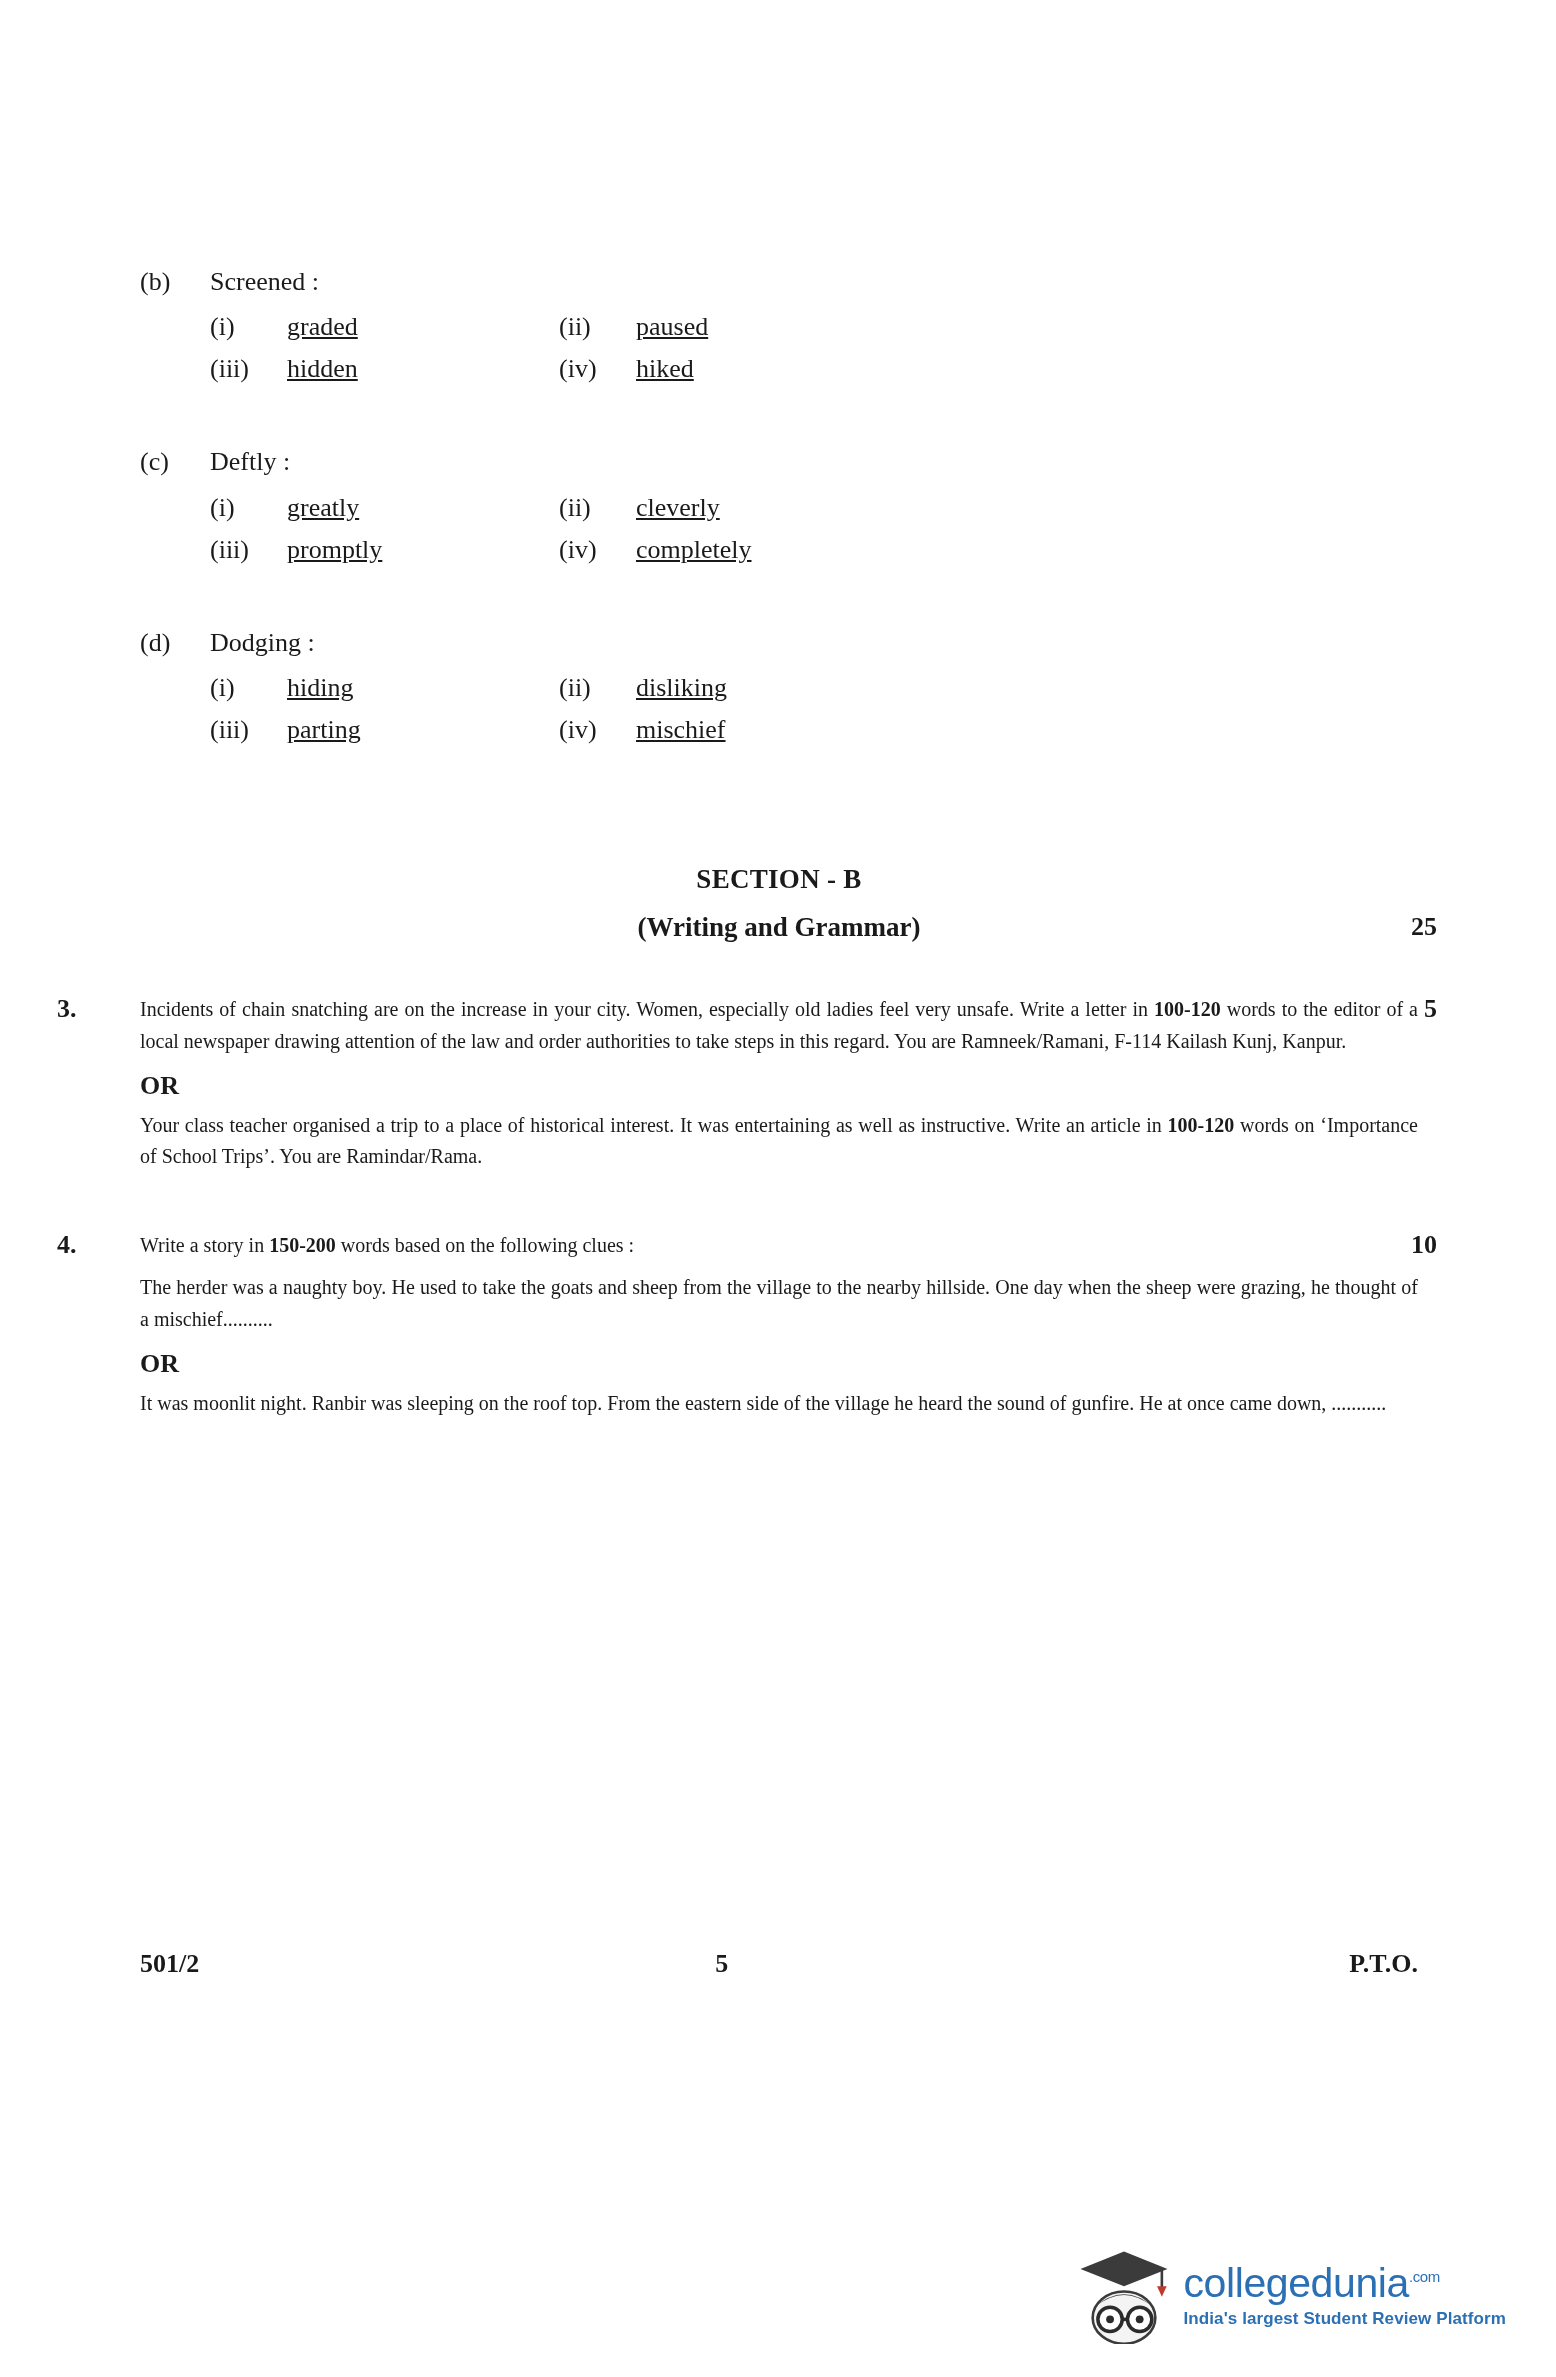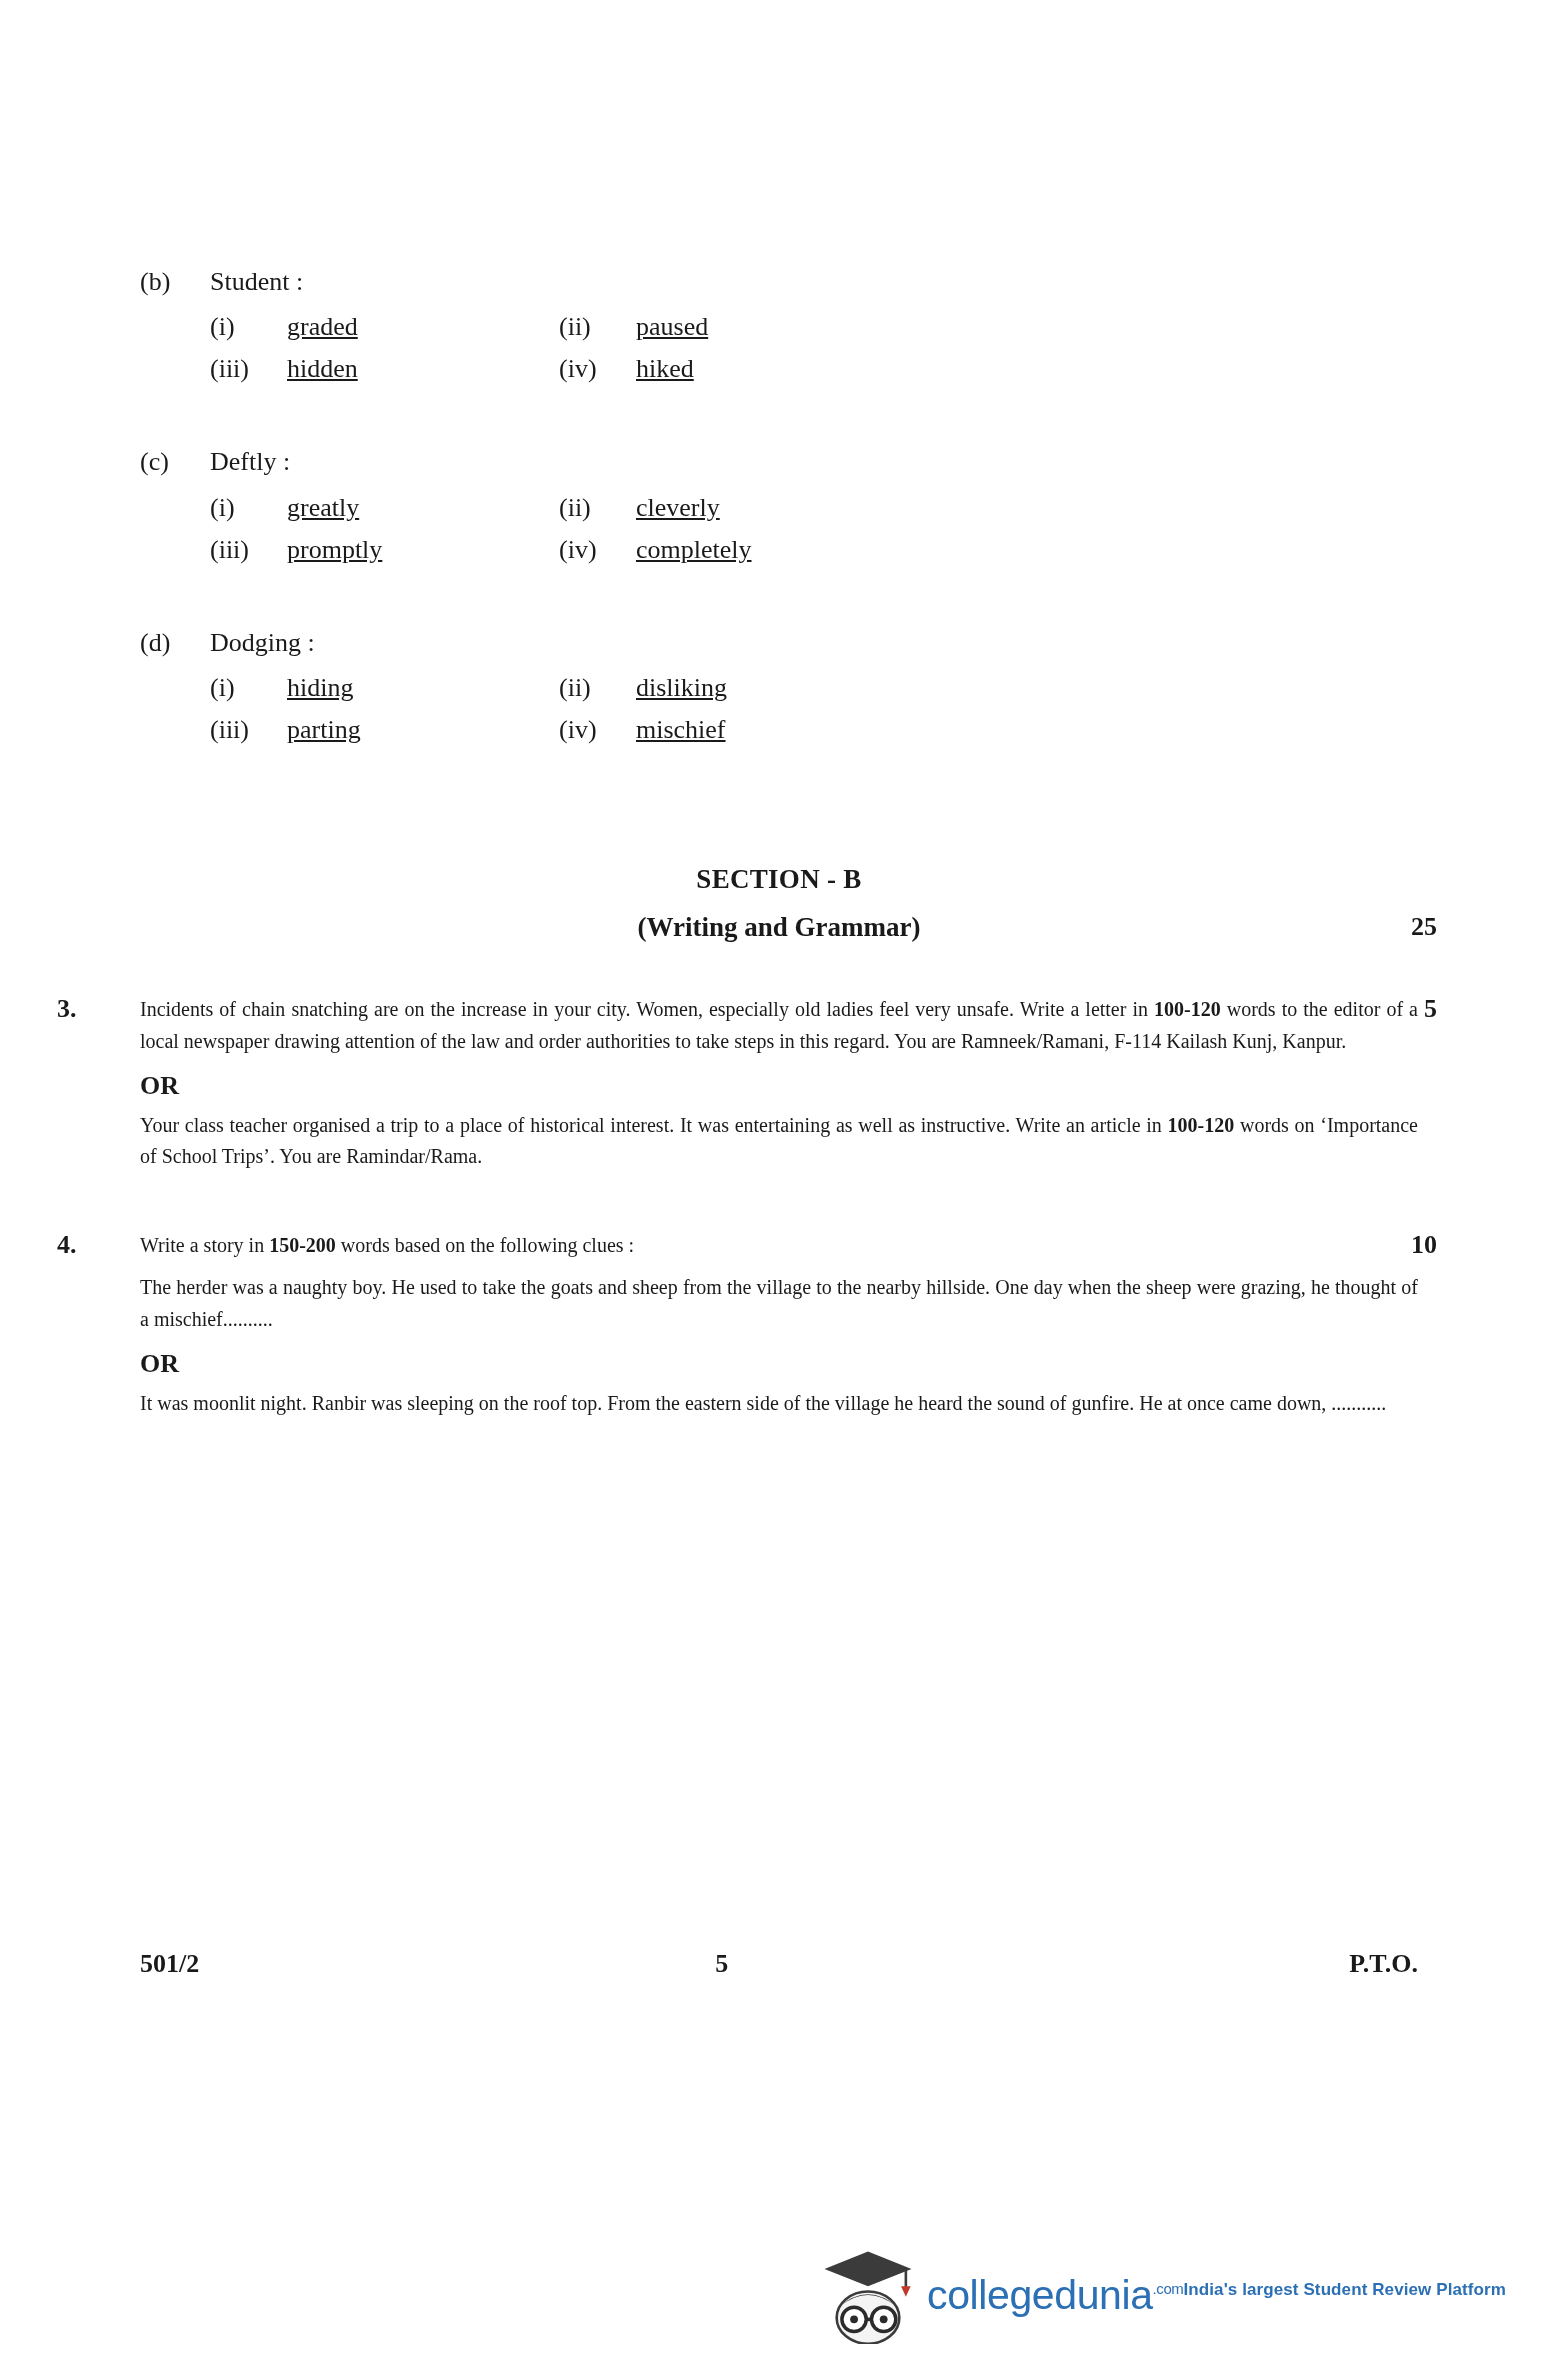--- a/index.html
+++ b/index.html
@@ -152,21 +152,21 @@
     align-items: center;
     gap: 12.2px;
   }
   .wm-face {
     position: relative;
     width: 94px;
     height: 98px;
   }
   .wm-text {
     display: flex;
-    flex-direction: row;
+    flex-direction: column;
     justify-content: center;
     line-height: 1;
   }
   .wm-title {
     font-family: "Liberation Sans", sans-serif;
     font-size: 41px;
     color: #2b6fb5;
     letter-spacing: -0.4px;
     position: relative;
   }
@@ -187,21 +187,21 @@
 </head>
 <body>
 
 <div class="page">
 
   <div class="content">
 
     <div class="vocab-block">
       <div class="vocab-head">
         <span class="vocab-label">(b)</span>
-        <span class="vocab-word">Student :</span>
+        <span class="vocab-word">Screened :</span>
       </div>
       <div class="vocab-options">
         <div class="opt-row">
           <span class="opt first">
             <span class="opt-num">(i)</span>
             <span class="opt-txt">graded</span>
           </span>
           <span class="opt">
             <span class="opt-num">(ii)</span>
             <span class="opt-txt">paused</span>

